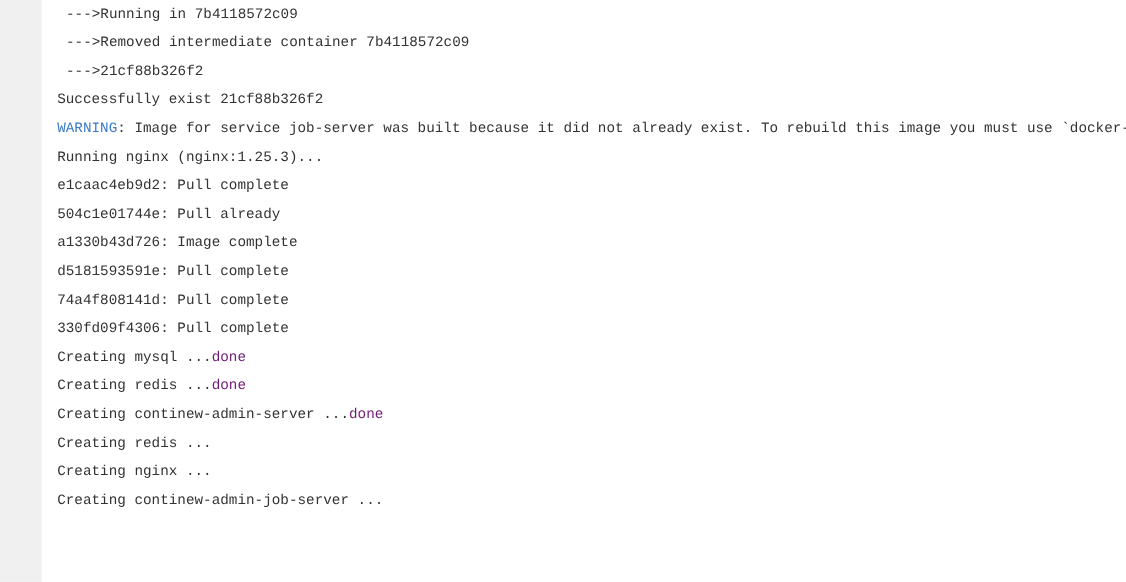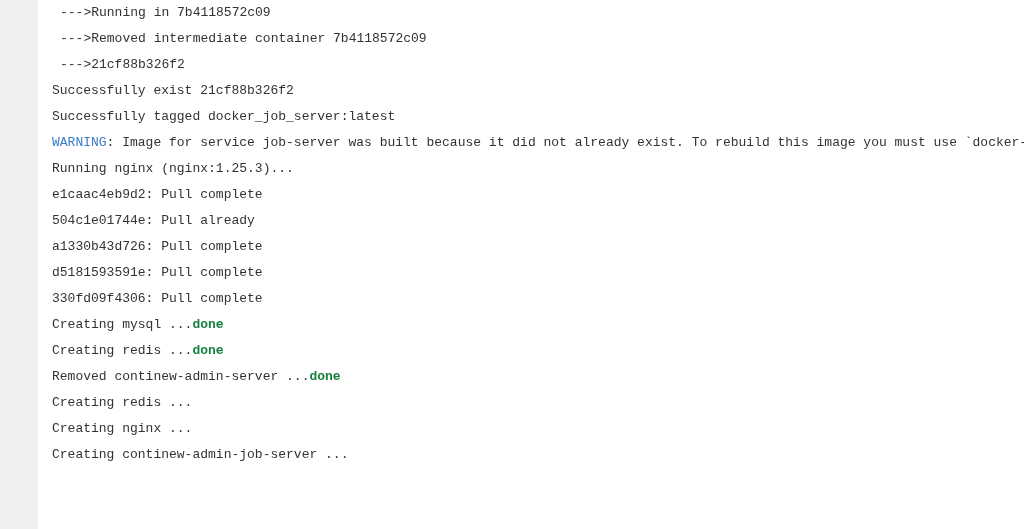--- a/index.html
+++ b/index.html
@@ -30,22 +30,21 @@
     .log-line {
       height: 26px;
       display: flex;
       align-items: center;
     }
     .warning-label {
       color: #3a7bc8;
       font-family: Liberation Mono, monospace;
     }
     .done-label {
-      color: #15803d;
-      font-weight: bold;
+      color: #701a75;
     }
     .indent-1 {
       padding-left: 8px;
     }
   </style>
 </head>
 <body>
 
 <div class="gutter"></div>
 
@@ -60,59 +59,59 @@
     <span>Removed intermediate container 7b4118572c09</span>
   </div>
   <div class="log-line indent-1">
     <span> ---&gt; </span>
     <span>21cf88b326f2</span>
   </div>
 
   <div class="log-line">
     <span>Successfully exist 21cf88b326f2</span>
   </div>
-  <div class="log-line">
-    <span>Successfully tagged docker_job_server:latest</span>
-  </div>
 
   <div class="log-line">
     <span class="warning-label">WARNING</span>
     <span>: Image for service job-server was built because it did not already exist. To rebuild this image you must use `docker-compose build` or `</span>
   </div>
 
   <div class="log-line">
     <span>Running nginx (nginx:1.25.3)...</span>
   </div>
 
   <div class="log-line">
     <span>e1caac4eb9d2: Pull complete</span>
   </div>
   <div class="log-line">
     <span>504c1e01744e: Pull already</span>
   </div>
   <div class="log-line">
-    <span>a1330b43d726: Pull complete</span>
+    <span>a1330b43d726: Image complete</span>
   </div>
   <div class="log-line">
     <span>d5181593591e: Pull complete</span>
+  </div>
+  <div class="log-line">
+    <span>74a4f808141d: Pull complete</span>
   </div>
   <div class="log-line">
     <span>330fd09f4306: Pull complete</span>
   </div>
 
   <div class="log-line">
     <span>Creating mysql ... </span>
     <span class="done-label">done</span>
   </div>
   <div class="log-line">
     <span>Creating redis ... </span>
     <span class="done-label">done</span>
   </div>
   <div class="log-line">
-    <span>Removed continew-admin-server ... </span>
+    <span>Creating continew-admin-server ... </span>
     <span class="done-label">done</span>
   </div>
 
   <div class="log-line">
     <span>Creating redis ...</span>
   </div>
   <div class="log-line">
     <span>Creating nginx ...</span>
   </div>
   <div class="log-line">

